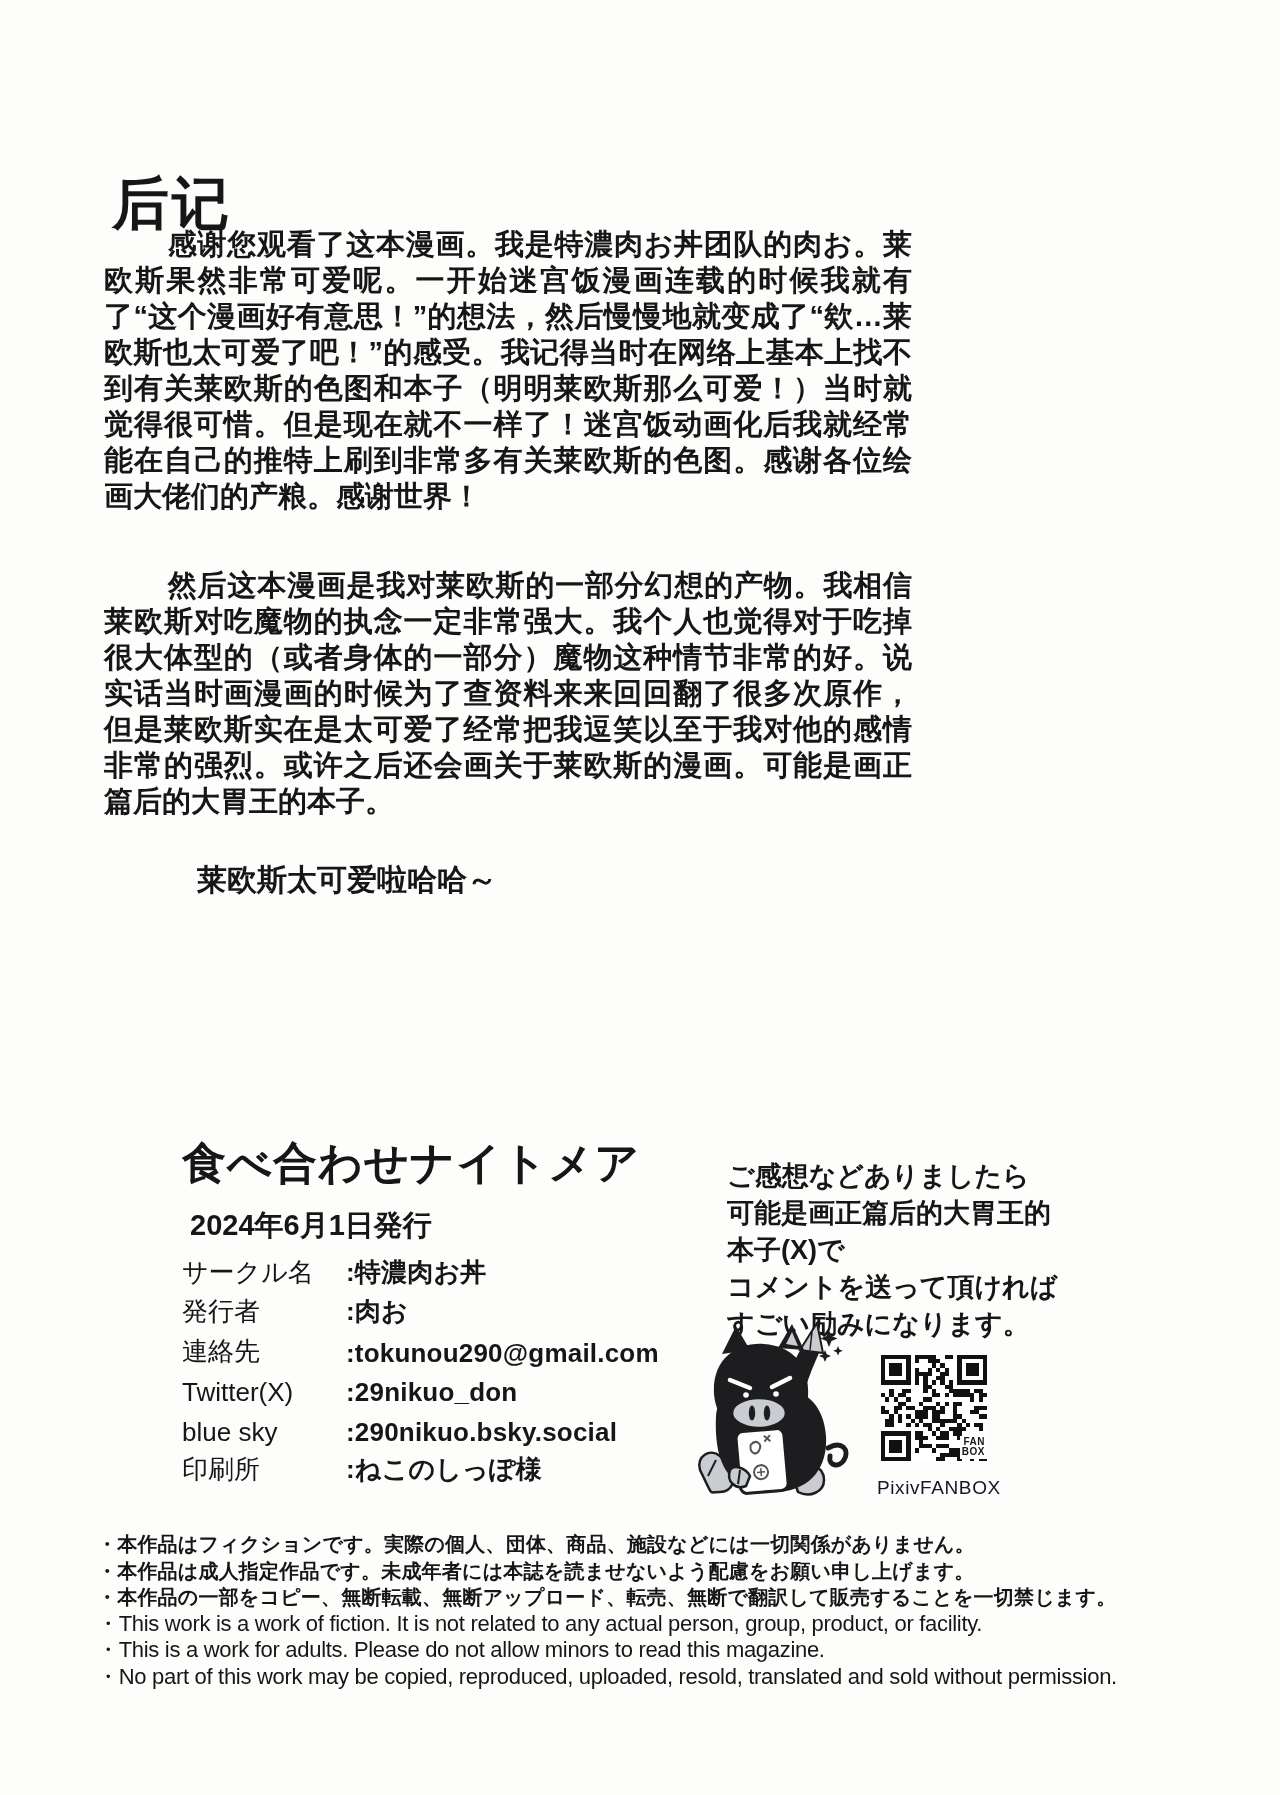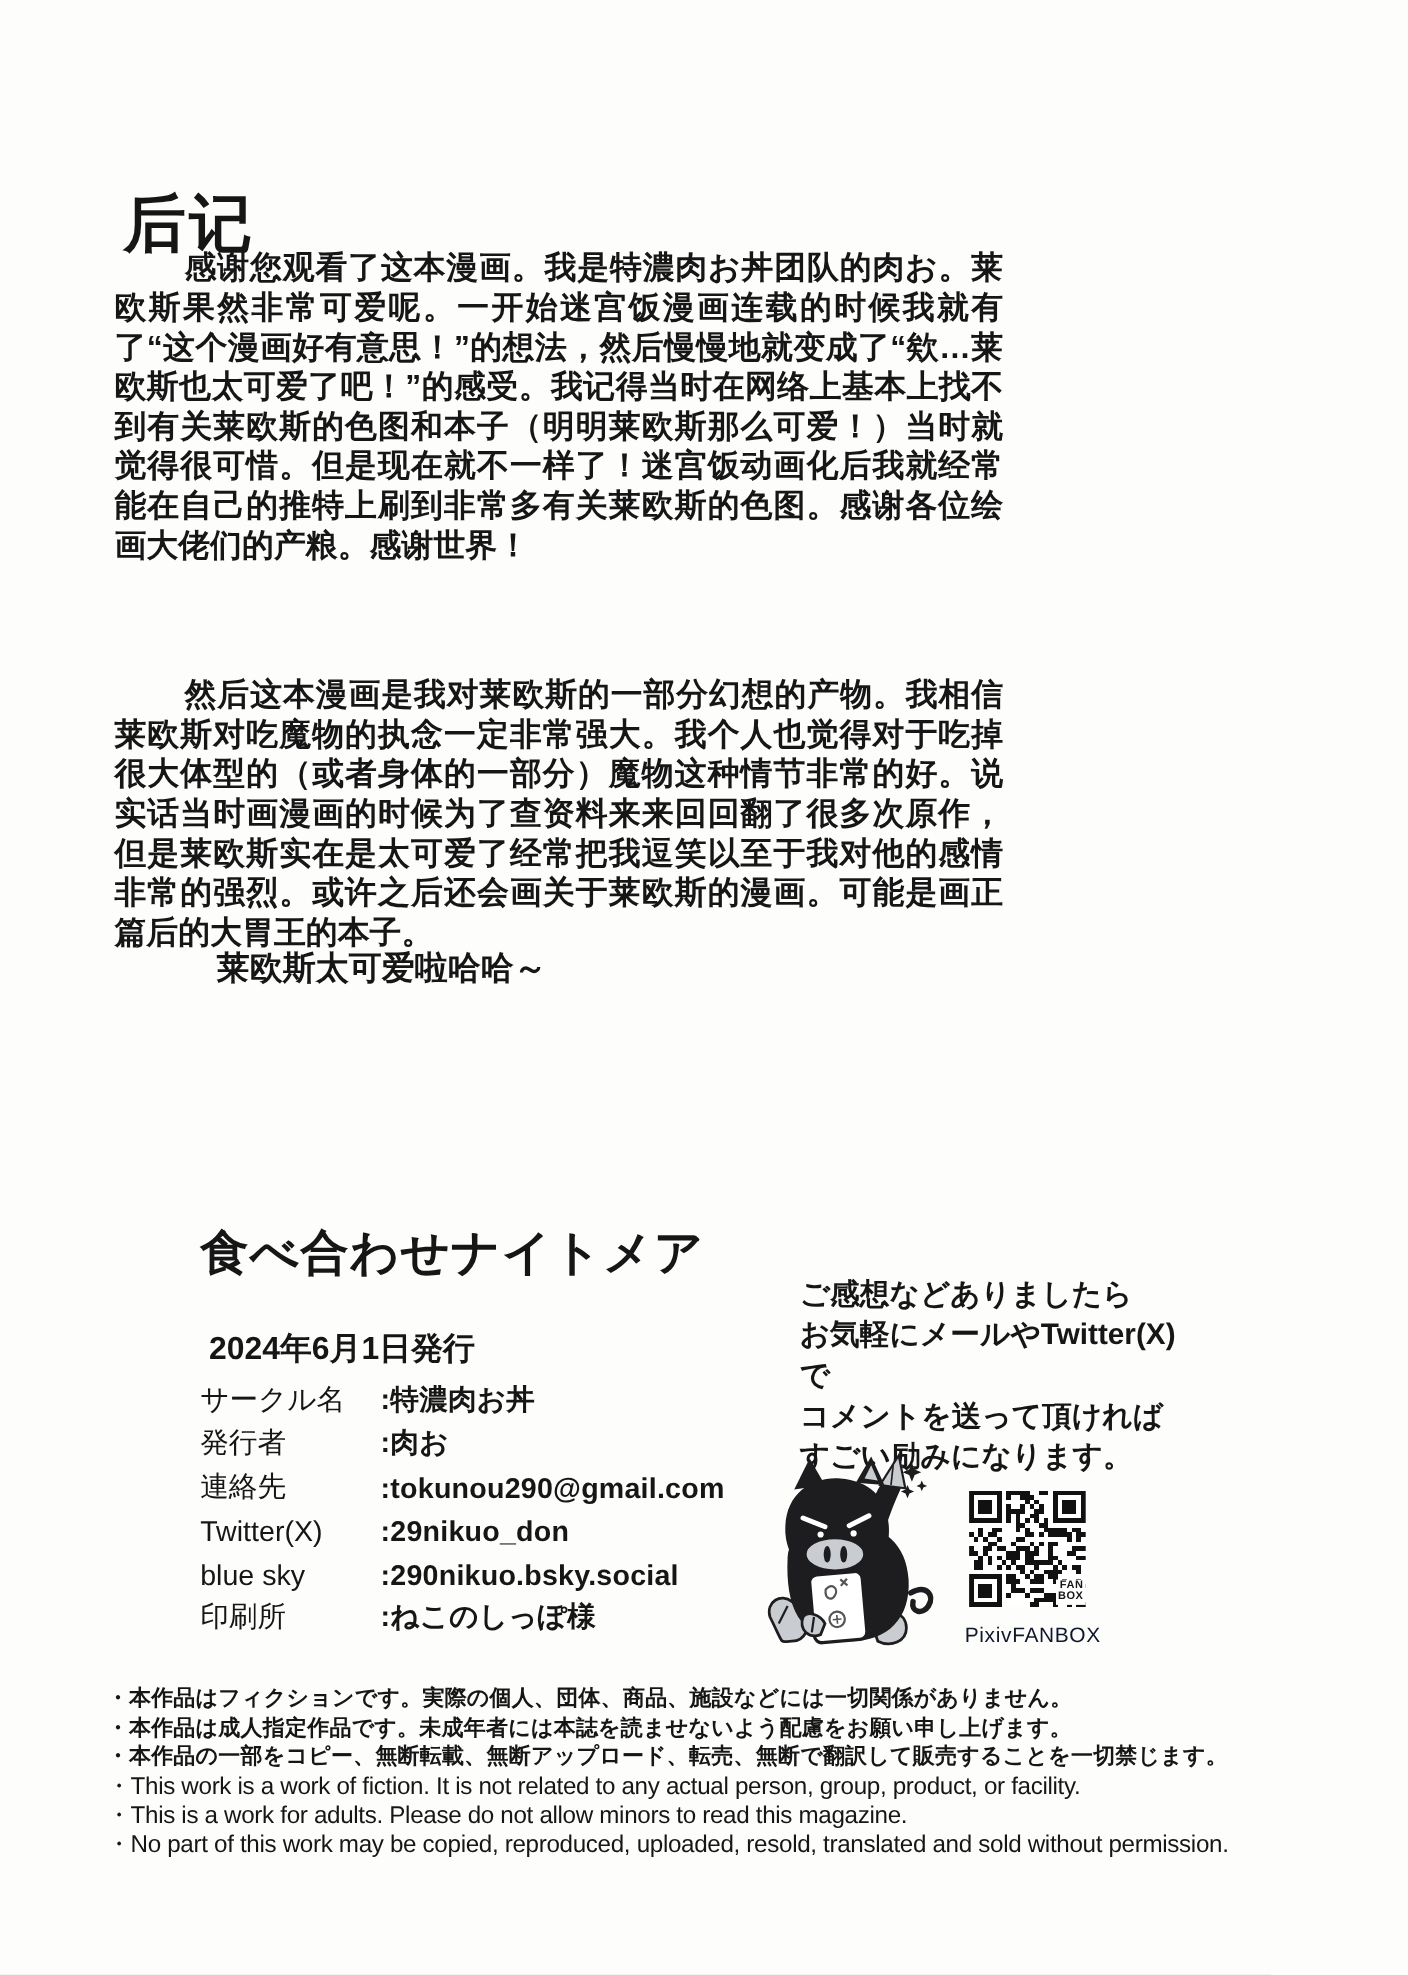--- a/index.html
+++ b/index.html
@@ -10,27 +10,27 @@
   }
   .title {
     position:absolute; left:112px; top:128px;
     font-size:57px; font-weight:900; letter-spacing:3px;
   }
   .afterword { position:absolute; left:104px; top:226px; width:808px; }
   .afterword p {
     margin:0; font-size:29px; line-height:36px; font-weight:700;
     text-align:justify; text-indent:2.2em; word-break:break-all;
   }
-  .afterword p + p { margin-top:100px; }
+  .afterword p + p { margin-top:53px; }
   .closing-line {
     position:absolute; left:197px; top:860px;
     font-size:30px; font-weight:600;
   }
   .colophon-title {
-    position:absolute; left:182px; top:1110px;
+    position:absolute; left:182px; top:1134px;
     font-size:44px; font-weight:900; letter-spacing:1px;
   }
   .colophon-date {
     position:absolute; left:190px; top:1206px;
     font-size:29px; font-weight:800;
   }
   .colophon-rows { position:absolute; left:182px; top:1250px; }
   .colophon-row { display:flex; align-items:flex-end; height:39.5px; font-size:26px; }
   .colophon-row .label { width:164px; font-weight:400; }
   .colophon-row .value { font-weight:800; letter-spacing:0.2px; }
@@ -94,21 +94,21 @@
       <span class="value">:290nikuo.bsky.social</span>
     </div>
     <div class="colophon-row">
       <span class="label">印刷所</span>
       <span class="value">:ねこのしっぽ様</span>
     </div>
   </div>
 
   <div class="feedback">
     <div>ご感想などありましたら</div>
-    <div>お気軽にメールやTwitter(X)で</div>
+    <div>可能是画正篇后的大胃王的本子(X)で</div>
     <div>コメントを送って頂ければ</div>
     <div>すごい励みになります。</div>
   </div>
 
   <div class="pig">
     <svg viewBox="0 0 178 188" xmlns="http://www.w3.org/2000/svg">
 
       <path d="M92,105 C96,70 104,46 118,24 L133,33 C123,55 114,80 110,106 Z" fill="#1d1d1f"></path>
 
       <path d="M114,30 L131,3 L137,33 Z" fill="#c9ccd0" stroke="#1d1d1f" stroke-width="2"></path>

